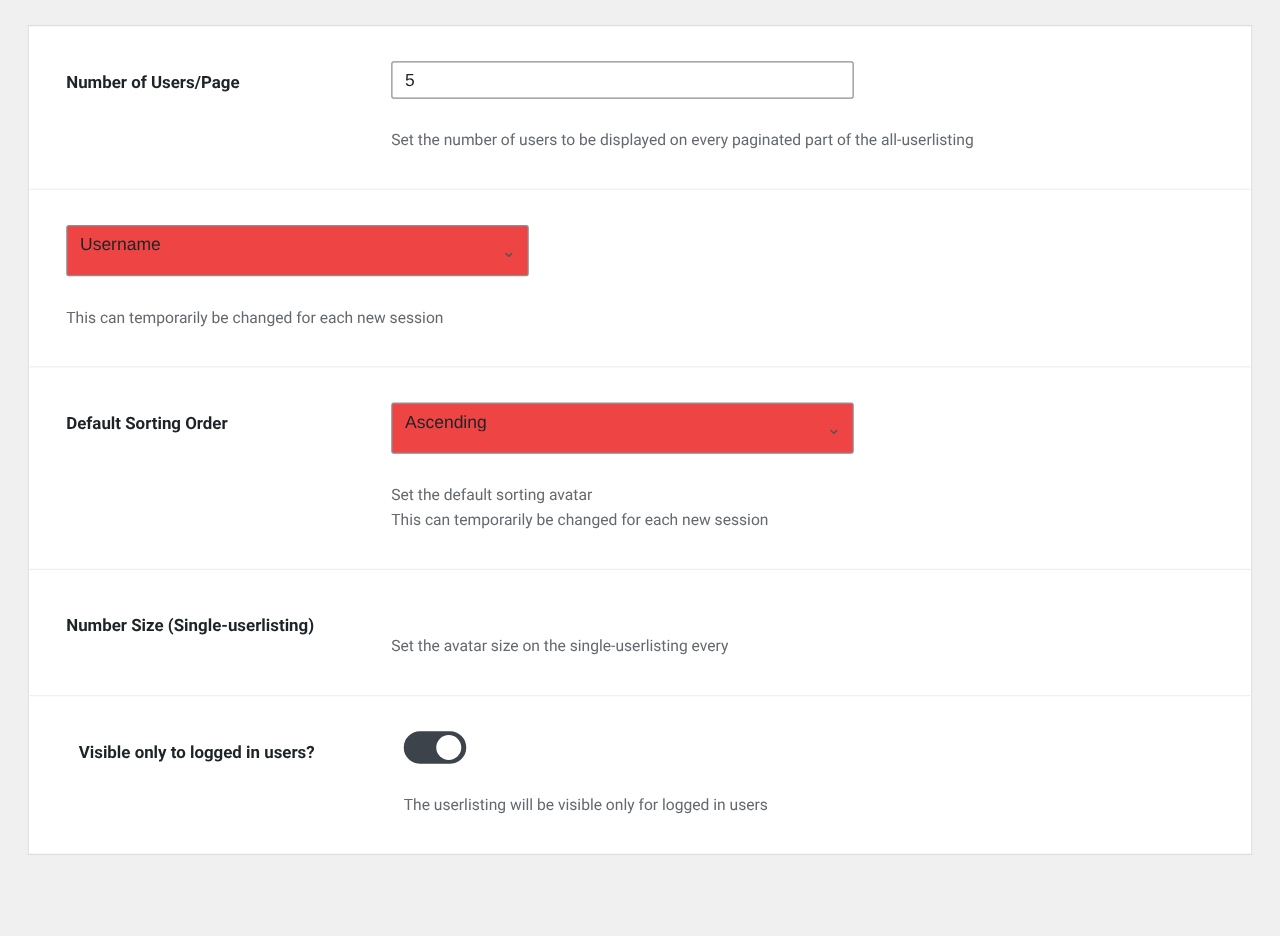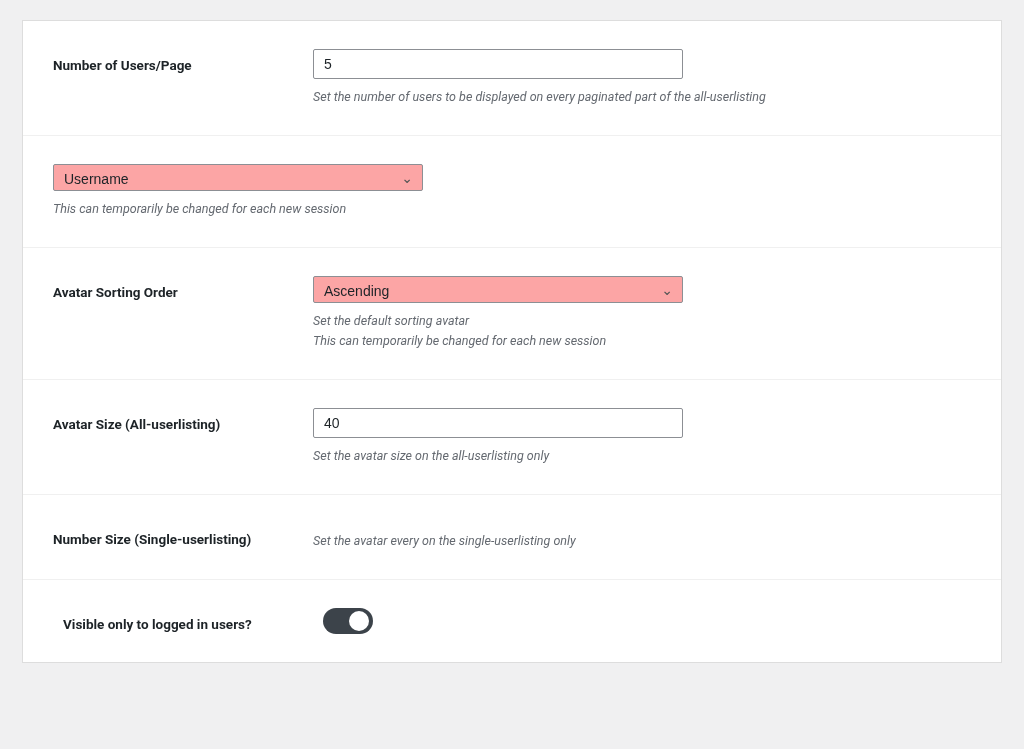--- a/index.html
+++ b/index.html
@@ -67,46 +67,45 @@
 
     .select-wrapper {
       position: relative;
       width: 370px;
     }
 
     .select-input {
       width: 100%;
       border: 1px solid #8c8f94;
       border-radius: 2px;
-      padding: 6px 36px 3px 10px;
+      padding: 6px 36px 17px 10px;
       font-size: 14px;
       color: #1d2327;
-      background: #fca5a5;
+      background: #ef4444;
       appearance: none;
       -webkit-appearance: none;
       cursor: pointer;
       outline: none;
     }
 
     .select-chevron {
       position: absolute;
       right: 10px;
       top: 50%;
       transform: translateY(-50%);
       pointer-events: none;
       color: #555;
       font-size: 14px;
     }
 
     .help-text {
-      margin-top: 8px;
+      margin-top: 24px;
       font-size: 12.5px;
       color: #646970;
       line-height: 1.6;
-      font-style: italic;
     }
 
     
     .toggle-row-control {
       display: flex;
       align-items: flex-start;
       flex-direction: column;
     }
 
     .toggle-inline {
@@ -180,46 +179,43 @@
     </div>
     <div class="settings-row">
       <div class="settings-control-col">
         <div class="select-wrapper"><select class="select-input"><option value="Username">Username</option><option value="Email">Email</option><option value="First Name">First Name</option><option value="Last Name">Last Name</option><option value="Registered">Registered</option></select><span class="select-chevron">⌄</span></div>
         <div class="help-text">
           <div>This can temporarily be changed for each new session</div>
         </div>
       </div>
     </div>
     <div class="settings-row">
-      <div class="settings-label-col"><span class="settings-label">Avatar Sorting Order</span></div>
+      <div class="settings-label-col"><span class="settings-label">Default Sorting Order</span></div>
       <div class="settings-control-col">
         <div class="select-wrapper"><select class="select-input"><option value="Ascending">Ascending</option><option value="Descending">Descending</option></select><span class="select-chevron">⌄</span></div>
         <div class="help-text">
           <div>Set the default sorting avatar</div>
           <div>This can temporarily be changed for each new session</div>
         </div>
       </div>
     </div>
     <div class="settings-row">
-      <div class="settings-label-col"><span class="settings-label">Avatar Size (All-userlisting)</span></div>
-      <div class="settings-control-col"><input type="text" class="text-input" value="40" style=""><div class="help-text">
-          <div>Set the avatar size on the all-userlisting only</div>
-        </div></div>
-    </div>
-    <div class="settings-row">
       <div class="settings-label-col"><span class="settings-label">Number Size (Single-userlisting)</span></div>
       <div class="settings-control-col"><div class="help-text">
-          <div>Set the avatar every on the single-userlisting only</div>
+          <div>Set the avatar size on the single-userlisting every</div>
         </div></div>
     </div>
     <div class="settings-row">
       <div class="settings-label-col"><span class="settings-label">Visible only to logged in users?</span></div>
       <div class="settings-control-col">
         <div class="toggle-row-control">
           <div class="toggle-inline">
             <label class="toggle-switch on"><input type="checkbox" checked="" style=""><span class="toggle-track">
                 <span class="toggle-thumb"></span>
               </span></label>
           </div>
         </div>
+        <div class="help-text">
+          <div>The userlisting will be visible only for logged in users</div>
+        </div>
       </div>
     </div>
   </div>
 
 </body></html>

